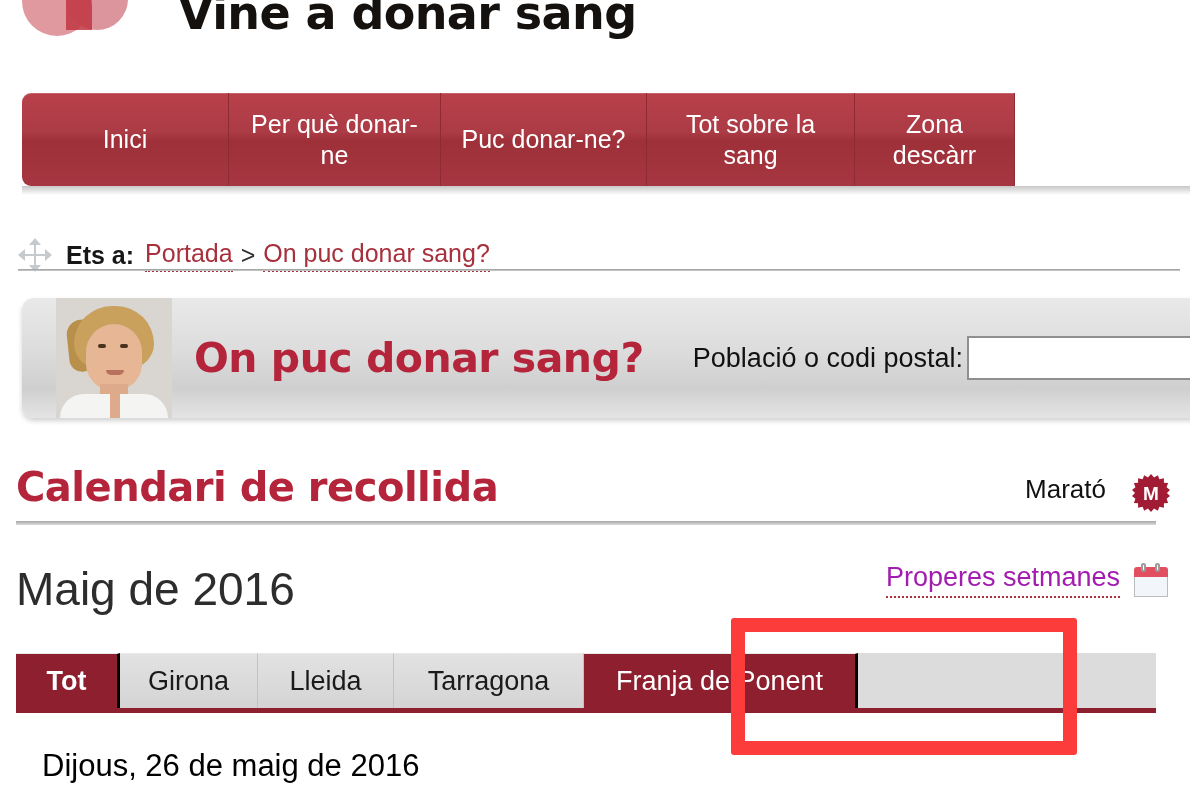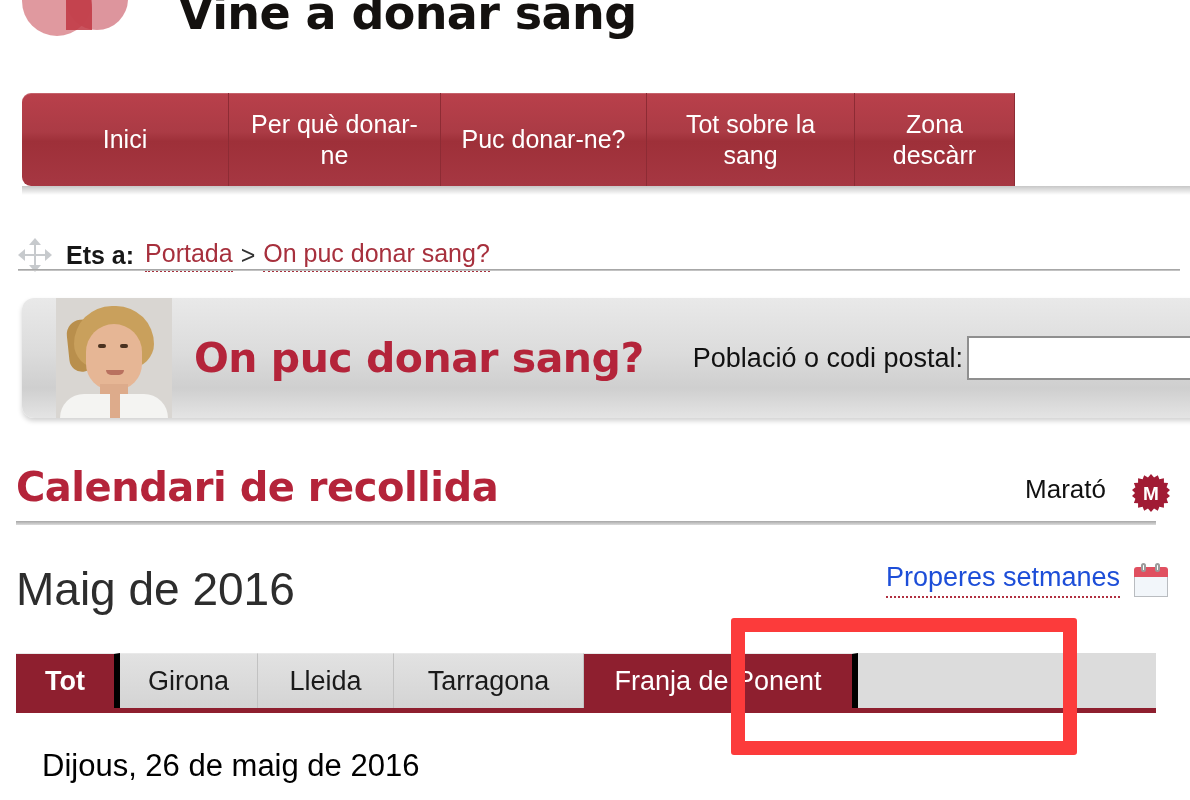--- a/index.html
+++ b/index.html
@@ -170,21 +170,21 @@
   
   .month {
     position: absolute; left: 16px; top: 562px;
     font-size: 46px; color: #2d2d2d; font-weight: normal;
   }
   .weeks {
     position: absolute; right: 22px; top: 562px;
     display: flex; align-items: center; gap: 14px;
   }
   .weeks-link {
-    font-size: 27px; color: #1d4ed8; text-decoration: none;
+    font-size: 27px; color: #a21caf; text-decoration: none;
     border-bottom: 2px dotted #b03040; padding-bottom: 3px;
   }
   .cal-icon { position: relative; width: 34px; height: 34px; }
   .cal-icon .top { position: absolute; left: 0; top: 4px; width: 34px; height: 10px; background: #e05060; border-radius: 3px 3px 0 0; }
   .cal-icon .body { position: absolute; left: 0; top: 14px; width: 34px; height: 20px; background: #f2f6fa; border: 1px solid #b9bcc0; border-top: none; }
   .cal-icon .ring { position: absolute; top: 0; width: 5px; height: 9px; background: #fff; border: 2px solid #9b9b9b; border-radius: 3px; }
   .cal-icon .ring.l { left: 7px; } .cal-icon .ring.r { left: 21px; }
 
   
   .regions {
@@ -197,21 +197,21 @@
   .region {
     display: flex; align-items: center; justify-content: center;
     padding: 0 26px;
     font-size: 27px; color: #1a1a1a;
     background: linear-gradient(to bottom, #e2e2e2, #d4d4d4);
     border-right: 1px solid #c2c2c2;
     border-top: 1px solid #e9e9e9;
     white-space: nowrap;
   }
   .region.active, .region.selected {
-    background: #8e1f2f; color: #fff; border-right: 6px solid #000000;
+    background: #8e1f2f; color: #fff; border-right: 3px solid #000000;
   }
   .region.active { font-weight: bold; }
 
   
   .annot {
     position: absolute; left: 731px; top: 618px;
     width: 346px; height: 137px;
     border: 14px solid #fc3b3b; border-radius: 3px;
     pointer-events: none;
   }

